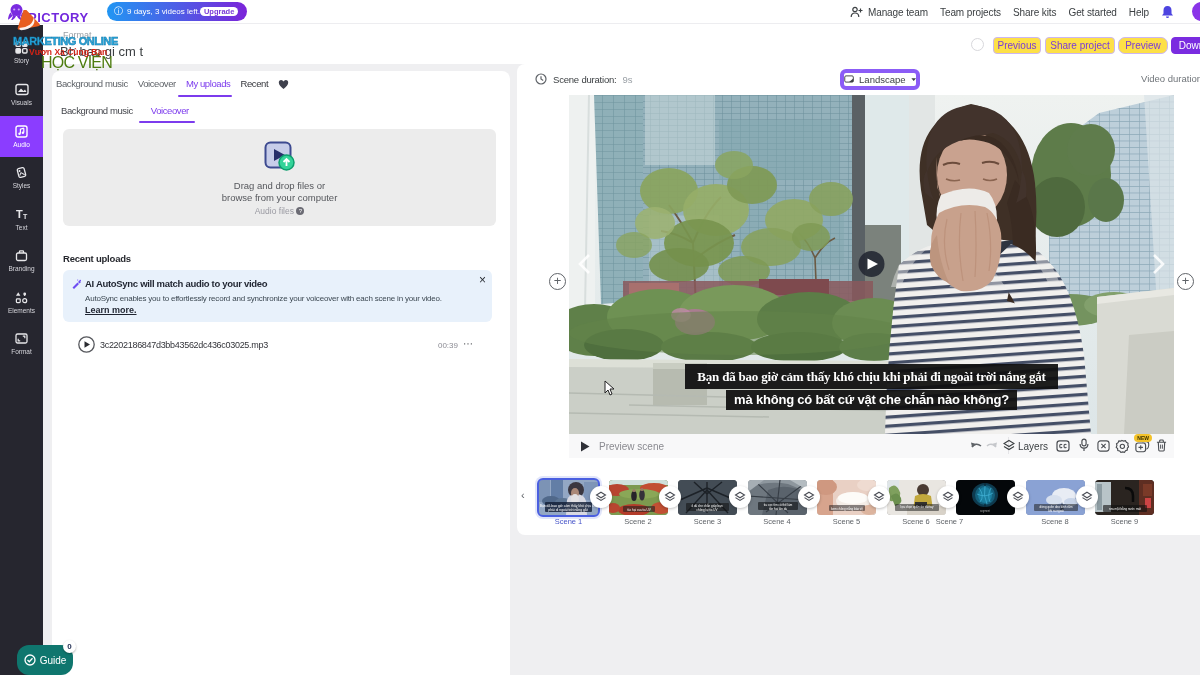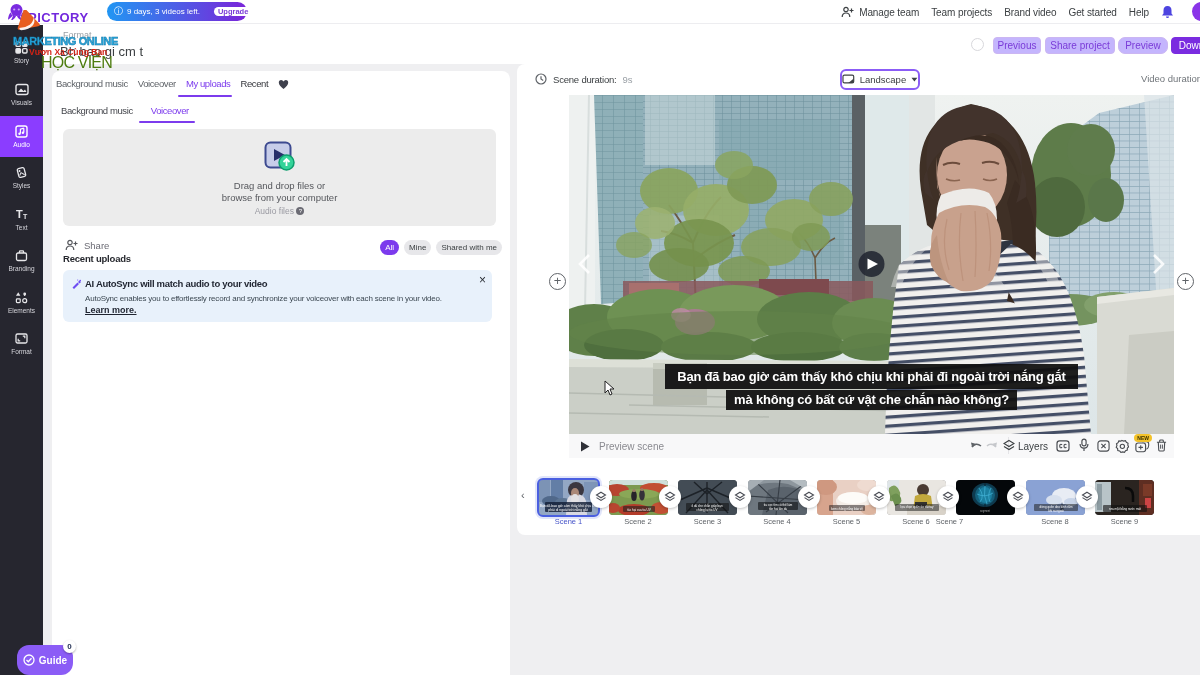--- a/index.html
+++ b/index.html
@@ -7,30 +7,30 @@
   body { font-family:"Liberation Sans", sans-serif; background:#efeff1; position:relative; }
   .abs { position:absolute; }
 
   
   .topbar { left:0; top:0; width:1200px; height:24px; background:#fff; z-index:30; border-bottom:1px solid #ededf0; }
   .pictory-text { left:28px; top:4px; font-size:13px; font-weight:bold; letter-spacing:.5px; color:#7228dd; }
   .trialpill { left:107px; top:2px; width:140px; height:19px; border-radius:10px;
     background:linear-gradient(90deg,#2196f3,#7b24d9); color:#fff;
     display:flex; align-items:center; padding-left:7px; z-index:31; white-space:nowrap; font-size:8px;}
   .upbtn { background:#fff; color:#7b3bd8; font-size:7.5px; font-weight:bold; border-radius:7px;
-    padding:0 4px; margin-left:14px; }
+    padding:0 4px; margin-left:0; }
   .topnav { right:26px; top:0; height:24px; display:flex; align-items:center; gap:12px;
     font-size:10px; letter-spacing:-.1px; color:#3c4043; }
   .avatar { right:-11px; top:2px; width:19px; height:19px; border-radius:50%; background:#8a35e8; }
 
   
   .header2 { left:0; top:24px; width:1200px; height:40px; background:#fff; }
   .projlabel { left:63px; top:6px; font-size:9px; color:#9aa0a6; }
   .projtitle { left:60px; top:17px; font-size:13px; color:#3c4043; }
-  .hbtn { height:17px; border:1px solid #cbb6f2; border-radius:4px; background:#c4b5fd; color:#7a3bd8;
+  .hbtn { height:17px; border:1px solid #cbb6f2; border-radius:4px; background:#fde047; color:#7a3bd8;
     font-size:10px; display:flex; align-items:center; justify-content:center; top:37px; white-space:nowrap; }
   .hbtn.fill { background:#7a2ce0; color:#fff; border-color:#7a2ce0; }
 
   
   .sidebar { left:0; top:25px; width:43px; height:650px; background:#26262f; z-index:10; }
   .sbitem { position:absolute; left:0; width:43px; height:41px; display:flex; flex-direction:column;
     align-items:center; justify-content:center; color:#e7e7ea; }
   .sbitem .lbl { font-size:6.5px; margin-top:3px; color:#d6d6dc; }
   .sbitem.active { background:#8b3dff; }
   .sbitem.active .lbl { color:#fff; }
@@ -47,39 +47,39 @@
   .pill { border-radius:8px; font-size:8px; display:inline-flex; align-items:center; justify-content:center;
     height:15px; padding:0 5px; background:#e7e7ea; color:#3c4043; margin-left:5px; }
   .pill.sel { background:#7c3aed; color:#fff; }
   .recup { position:absolute; left:11px; top:182px; font-size:9.5px; letter-spacing:-.2px; font-weight:bold; color:#26282e; }
   .infobox { position:absolute; left:11px; top:199px; width:429px; height:52px; background:#e8f1fb; border-radius:6px; }
   .mp3row { position:absolute; left:11px; top:264px; width:435px; height:20px; }
 
   
   .rightcard { left:517px; top:64px; width:683px; height:471px; background:#fff; border-radius:8px 0 0 8px; }
   .scenedur { position:absolute; left:18px; top:9px; font-size:9.5px; letter-spacing:-.2px; color:#3c4043; display:flex; align-items:center; gap:6px;}
-  .landscape { position:absolute; left:323px; top:4.5px; width:80px; height:21px; border:2px solid #8b5cf6;
+  .landscape { position:absolute; left:323px; top:4.5px; width:80px; height:21px; border:4px solid #8b5cf6;
     border-radius:6px; display:flex; align-items:center; justify-content:center; gap:5px; font-size:9.5px; color:#3c4043; }
   .viddur { position:absolute; left:624px; top:9px; font-size:9.5px; color:#70757a; white-space:nowrap; }
   .videobox { position:absolute; left:52px; top:31px; width:605px; height:339px; background:#dfe7e8; }
   .vtoolbar { position:absolute; left:52px; top:370px; width:605px; height:24px; background:#f8f8f9;
     display:flex; align-items:center; font-size:10px; color:#8a8a90; }
   .addcirc { position:absolute; width:17px; height:17px; border:1.5px solid #5f6368; border-radius:50%;
     color:#5f6368; font-size:13px; line-height:14px; text-align:center; }
 
   
   .thumb { position:absolute; top:480px; width:59px; height:35px; border-radius:4px; overflow:hidden; background:#888; }
   .thumb.sel { outline:2px solid #4a5fe0; box-shadow:0 0 0 4px rgba(90,110,230,.18); }
   .tlabel { position:absolute; top:517px; width:59px; text-align:center; font-size:7.5px; color:#5f6368; }
   .transcirc { position:absolute; top:486px; width:22px; height:22px; background:#fff; border-radius:50%;
     box-shadow:0 1px 3px rgba(0,0,0,.25); display:flex; align-items:center; justify-content:center; z-index:5;}
 
   
-  .guide { left:17px; top:645px; width:56px; height:30px; background:#8b5cf6; border-radius:12px; color:#fff;
-    font-size:10px; font-weight:bold; display:flex; align-items:center; justify-content:center; gap:4px; z-index:40; }
+  .guide { left:17px; top:645px; width:56px; height:30px; background:#0f766e; border-radius:12px; color:#fff;
+    font-size:10px; font-weight:normal; display:flex; align-items:center; justify-content:center; gap:4px; z-index:40; }
   .guidebadge { left:63px; top:640px; width:13px; height:13px; background:#fff; border-radius:50%;
     font-size:8px; color:#1d2b50; text-align:center; line-height:13px; font-weight:bold; z-index:41;
     box-shadow:0 1px 2px rgba(0,0,0,.3); }
 
   
   .wm { z-index:50; pointer-events:none; }
   .wm-hv { left:41px; top:18px; font-size:16px; font-weight:normal; color:#4d7c0f; letter-spacing:-.8px; z-index:50;margin-top:36px;}
   .wm-mo { left:13px; top:35px; font-size:11px; font-weight:bold; color:#29aadf; -webkit-text-stroke:.5px #1277a8; letter-spacing:-.4px; z-index:50;}
   .wm-vx { left:29px; top:47px; font-size:8.5px; font-weight:bold; color:#d42315; z-index:50;}
 </style>
@@ -95,21 +95,21 @@
 </svg>
 <div class="abs pictory-text" style="z-index:31;margin-top:6px;">PICTORY</div>
 <div class="abs trialpill"><span style="font-size:9px;margin-right:4px;">ⓘ</span>9 days, 3 videos left.<span class="upbtn">Upgrade</span></div>
 <div class="abs topnav" style="z-index:31;">
   <span style="display:inline-flex;align-items:center;gap:5px;"><svg width="13" height="12" viewBox="0 0 13 12">
         <circle cx="5" cy="3.5" r="2.2" fill="none" stroke="#3c4043" stroke-width="1.2"></circle>
         <path d="M1.2 11 Q1.2 7 5 7 Q8.8 7 8.8 11" fill="none" stroke="#3c4043" stroke-width="1.2"></path>
         <path d="M10.5 2.5 L10.5 6.5 M8.5 4.5 L12.5 4.5" stroke="#3c4043" stroke-width="1.2"></path>
       </svg>Manage team</span>
     <span>Team projects</span>
-    <span>Brand video</span>
+    <span>Share kits</span>
     <span>Get started</span>
     <span>Help</span>
   <svg width="13" height="14" viewBox="0 0 13 14">
       <path d="M6.5 1 Q10.5 1 10.5 5.5 L10.5 8.5 L12 10.5 L1 10.5 L2.5 8.5 L2.5 5.5 Q2.5 1 6.5 1 Z" fill="#4d44e0"></path>
       <path d="M5 11.5 Q5 13 6.5 13 Q8 13 8 11.5 Z" fill="#4d44e0"></path>
     </svg>
 </div>
 <div class="abs avatar" style="z-index:31;"></div>
 
 <div class="abs header2"></div>
@@ -212,41 +212,40 @@
       <svg width="31" height="30" viewBox="0 0 31 30">
         <rect x="1.5" y="1.5" width="25" height="25" rx="5" fill="#c7cde9" stroke="#3d4a90" stroke-width="2"></rect>
         <polygon points="10,8 10,20 21,14" fill="#28306b"></polygon>
         <circle cx="22.5" cy="21.5" r="7.5" fill="#34d399" stroke="#0e9f6e" stroke-width="1.5"></circle>
         <path d="M22.5 25 L22.5 18.5 M19.5 21 L22.5 18 L25.5 21" stroke="#fff" stroke-width="1.8" fill="none"></path>
       </svg>
     </div>
     <div class="dz-text" style="margin-top:5px;">Drag and drop files or<br>browse from your computer</div>
     <div class="dz-sub">Audio files <span style="display:inline-block;width:8px;height:8px;border-radius:50%;background:#6b6b74;color:#fff;font-size:6px;line-height:8px;vertical-align:1px;">?</span></div>
   </div>
-  <div class="share-row">
-    <span style="position:absolute; left:0; top:3px; font-size:9.5px; color:#6b6b74; display:inline-flex; align-items:center; gap:6px;">
-      <svg width="13" height="12" viewBox="0 0 13 12">
-          <circle cx="5" cy="3.5" r="2.2" fill="none" stroke="#55575c" stroke-width="1.2"></circle>
-          <path d="M1.2 11 Q1.2 7 5 7 Q8.8 7 8.8 11" fill="none" stroke="#55575c" stroke-width="1.2"></path>
-          <path d="M10.5 2.5 L10.5 6.5 M8.5 4.5 L12.5 4.5" stroke="#55575c" stroke-width="1.2"></path>
-        </svg>
-      Share</span>
-    <span style="position:absolute; right:0; top:0;"><span class="pill sel">All</span><span class="pill">Mine</span><span class="pill">Shared with me</span></span>
-  </div>
   <div class="recup">Recent uploads</div>
   <div class="infobox">
     <svg style="position:absolute; left:8px; top:9px;" width="11" height="11" viewBox="0 0 11 11">
         <path d="M1.5 9.5 L6.5 4.5 L8 6 L3 11 Z M7 4 L8.5 5.5 L10 4 L8.5 2.5 Z" fill="#6d4df2" transform="translate(0,-1)"></path>
         <path d="M9.3 0.8 L9.3 2.2 M8.6 1.5 L10 1.5" stroke="#6d4df2" stroke-width=".8"></path>
         <circle cx="6.7" cy="1" r=".6" fill="#6d4df2"></circle>
       </svg>
     <div style="position:absolute; left:22px; top:8px; font-size:9.5px; letter-spacing:-.3px; font-weight:bold; color:#1f2430;">AI AutoSync will match audio to your video</div>
     <div style="position:absolute; left:22px; top:24px; font-size:8px; letter-spacing:-.2px; color:#3c4852; white-space:nowrap;">AutoSync enables you to effortlessly record and synchronize your voiceover with each scene in your video.</div>
     <div style="position:absolute; left:22px; top:35px; font-size:9px; font-weight:bold; color:#1f2430; text-decoration:underline;">Learn more.</div>
     <div style="position:absolute; right:6px; top:3px; font-size:12px; color:#2a2f36;">×</div>
+  </div>
+  <div class="mp3row">
+    <svg style="position:absolute; left:15px; top:1px;" width="17" height="17" viewBox="0 0 17 17">
+        <circle cx="8.5" cy="8.5" r="7.7" fill="none" stroke="#55575c" stroke-width="1.3"></circle>
+        <polygon points="6.5,5.2 6.5,11.8 12,8.5" fill="#2a2c31"></polygon>
+      </svg>
+    <span style="position:absolute; left:37px; top:5px; font-size:9px; letter-spacing:-.3px; color:#33343a;">3c2202186847d3bb43562dc436c03025.mp3</span>
+    <span style="position:absolute; right:40px; top:6px; font-size:8px; color:#8b8b93;">00:39</span>
+    <span style="position:absolute; right:24px; top:3px; font-size:10px; color:#55575c; letter-spacing:1px;">⋯</span>
   </div>
 </div>
 
 <div class="abs rightcard">
   <div class="scenedur">
     <svg width="12" height="12" viewBox="0 0 12 12">
         <circle cx="6" cy="6" r="5" fill="none" stroke="#5f6368" stroke-width="1.2"></circle>
         <path d="M6 3.2 L6 6 L8.2 7.4" stroke="#5f6368" stroke-width="1.2" fill="none"></path>
       </svg>
     Scene duration: <span style="color:#9aa0a6;">9s</span></div>
@@ -395,21 +394,21 @@
 
     <circle cx="302.5" cy="169" r="13" fill="#232833" opacity=".9"></circle>
     <polygon points="298.5,163.5 298.5,174.5 309,169" fill="#fff"></polygon>
 
     <path d="M20 160 L11 169 L20 178" stroke="#fff" stroke-width="2.6" fill="none" opacity=".85"></path>
     <path d="M585 160 L594 169 L585 178" stroke="#fff" stroke-width="2.6" fill="none" opacity=".85"></path>
 
     <path d="M36 286 L36 298 L39 295 L41 300 L43 299 L41 294 L45 294 Z" fill="#fff" stroke="#222" stroke-width="1"></path>
   </svg>
   <div style="position:absolute; left:0; right:0; top:269px; text-align:center;">
-    <span style="display:inline-block; background:rgba(16,16,16,.94); color:#fff; font-size:13px; font-weight:bold; letter-spacing:-.2px; line-height:21px; padding:2px 12px;">Bạn đã bao giờ cảm thấy khó chịu khi phải đi ngoài trời nắng gắt</span>
+    <span style="display:inline-block; background:rgba(16,16,16,.94); color:#fff; font-size:13px; font-weight:bold; letter-spacing:-.2px; line-height:21px; padding:2px 12px;font-family:Liberation Serif, serif;">Bạn đã bao giờ cảm thấy khó chịu khi phải đi ngoài trời nắng gắt</span>
   </div>
   <div style="position:absolute; left:0; right:0; top:295px; text-align:center;">
     <span style="display:inline-block; background:rgba(16,16,16,.94); color:#fff; font-size:13px; font-weight:bold; letter-spacing:-.2px; line-height:18px; padding:1px 8px;">mà không có bất cứ vật che chắn nào không?</span>
   </div>
   </div>
   <div class="vtoolbar">
     <svg style="margin-left:11px;" width="10" height="11" viewBox="0 0 10 11">
         <polygon points="1,0.5 1,10.5 9.5,5.5" fill="#2f3138"></polygon>
       </svg>
     <span style="margin-left:9px;">Preview scene</span>

